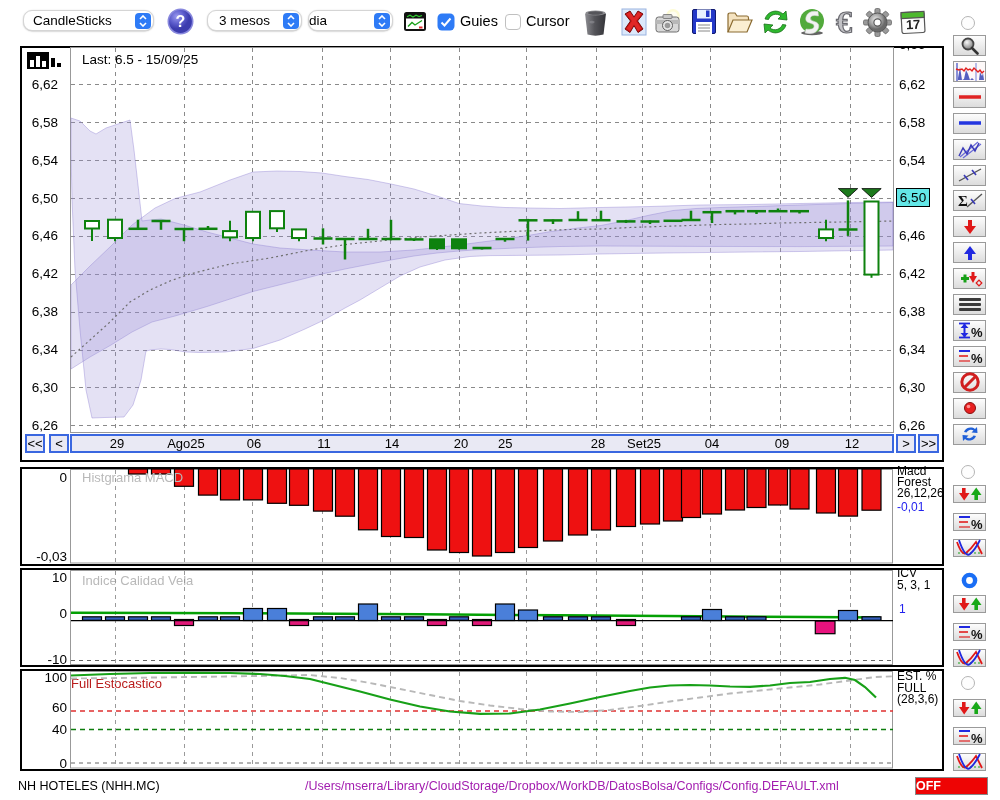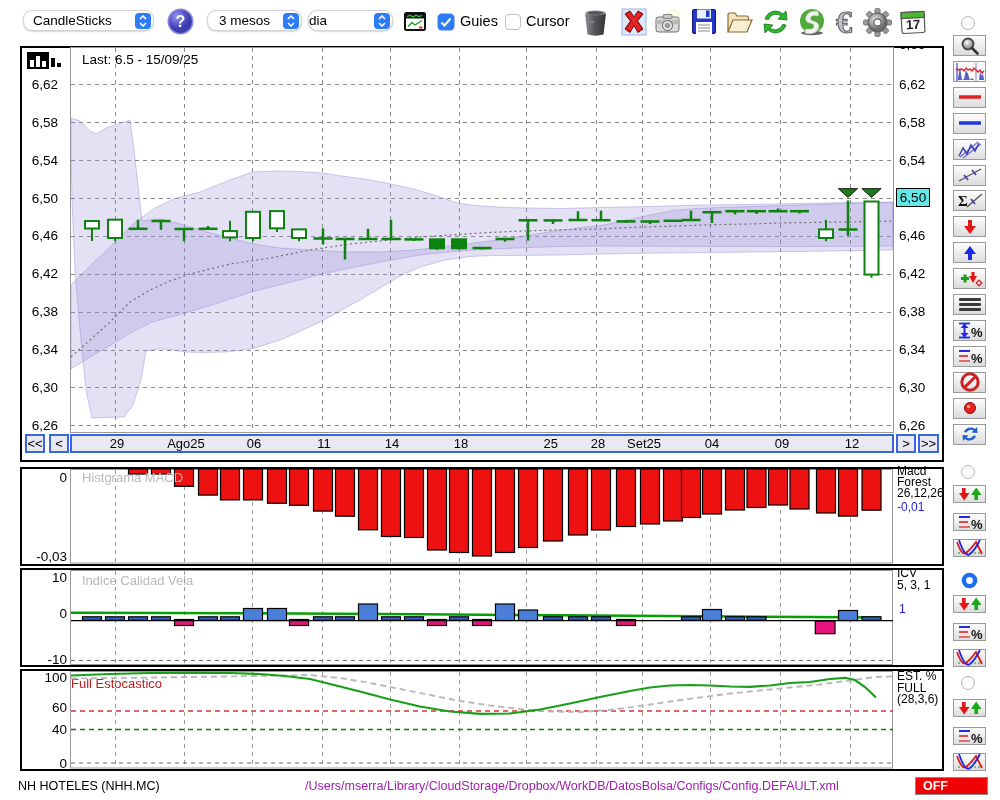--- a/index.html
+++ b/index.html
@@ -279,22 +279,22 @@
   </div>
 <div class="abs" style="left:896px;top:187.5px;width:34px;height:19px;background:#63e7e7;border:1px solid #000;font-size:13.5px;text-align:center;line-height:18px">6,50</div>
 <div class="navb" style="left:25px;width:20px">&lt;&lt;</div>
 <div class="navb" style="left:49px;width:20px">&lt;</div>
 <div class="navb" style="left:70px;width:824px;justify-content:flex-start">
     <span style="position:absolute;left:45px;width:60px;margin-left:-30px;text-align:center">29</span>
     <span style="position:absolute;left:114px;width:60px;margin-left:-30px;text-align:center">Ago25</span>
     <span style="position:absolute;left:182px;width:60px;margin-left:-30px;text-align:center">06</span>
     <span style="position:absolute;left:252px;width:60px;margin-left:-30px;text-align:center">11</span>
     <span style="position:absolute;left:320px;width:60px;margin-left:-30px;text-align:center">14</span>
-    <span style="position:absolute;left:389px;width:60px;margin-left:-30px;text-align:center">18</span>
-    <span style="position:absolute;left:456px;width:60px;margin-left:-30px;text-align:right">25</span>
+    <span style="position:absolute;left:389px;width:60px;margin-left:-30px;text-align:center">20</span>
+    <span style="position:absolute;left:456px;width:60px;margin-left:-30px;text-align:left">25</span>
     <span style="position:absolute;left:526px;width:60px;margin-left:-30px;text-align:center">28</span>
     <span style="position:absolute;left:572px;width:60px;margin-left:-30px;text-align:center">Set25</span>
     <span style="position:absolute;left:640px;width:60px;margin-left:-30px;text-align:center">04</span>
     <span style="position:absolute;left:710px;width:60px;margin-left:-30px;text-align:center">09</span>
     <span style="position:absolute;left:780px;width:60px;margin-left:-30px;text-align:center">12</span>
   </div>
 <div class="navb" style="left:896px;width:20px">&gt;</div>
 <div class="navb" style="left:918px;width:21px">&gt;&gt;</div>
 <div class="panel" style="top:467px;height:99px"></div>
 <svg style="position:absolute;left:70px;top:469px" width="824" height="95" viewBox="70 469 824 95">
@@ -434,21 +434,21 @@
 <polyline points="71,678.5 120,678 170,677.3 220,676.6 270,675.8 310,675 340,678 370,683 400,689 430,695 460,701 490,705.5 520,709 550,711.5 580,712 610,710 640,706 670,701.5 700,697.5 730,693.5 760,690.5 790,687.5 820,684.5 850,680.5 875,677 893,676.3" fill="none" stroke="#b8b8b8" stroke-width="1.9" stroke-dasharray="6 4"></polyline>
 <polyline points="71,675.5 110,674 150,673 190,672.8 230,673 260,674 285,676 310,679 330,684 360,691.5 390,699.5 420,706.5 450,711.5 480,713.8 510,713.5 540,709.5 570,703.5 600,697 630,691 650,687.5 670,685.5 690,685 710,685.5 730,686.5 750,686.8 770,685.5 790,683 810,682 830,679 845,677.8 855,680 865,687 876,697.5" fill="none" stroke="#17a017" stroke-width="2.2"></polyline>
 </svg>
 <div style="position:absolute;left:26px;top:669.5px;width:41px;text-align:right;font-size:13.5px;color:#000;line-height:15px">100</div>
 <div style="position:absolute;left:30px;top:699.5px;width:37px;text-align:right;font-size:13.5px;color:#000;line-height:15px">60</div>
 <div style="position:absolute;left:30px;top:721.5px;width:37px;text-align:right;font-size:13.5px;color:#000;line-height:15px">40</div>
 <div style="position:absolute;left:30px;top:755.5px;width:37px;text-align:right;font-size:13.5px;color:#000;line-height:15px">0</div>
 <div class="abs" style="left:897px;top:671px;font-size:12px;line-height:11.5px">EST. %<br>FULL<br>(28,3,6)</div>
 <div class="abs" style="left:18px;top:779px;font-size:12.5px">NH HOTELES (NHH.MC)</div>
 <div class="abs" style="left:305px;top:779px;font-size:12.5px;color:#a21caf">/Users/mserra/Library/CloudStorage/Dropbox/WorkDB/DatosBolsa/Configs/Config.DEFAULT.xml</div>
-<div class="abs" style="left:915px;top:777px;width:73px;height:18px;background:#ee0404;border:1px solid #888;color:#fff;font-size:12.5px;font-weight:bold;padding-left:7px;line-height:16px">OFF</div>
+<div class="abs" style="left:915px;top:777px;width:73px;height:18px;background:#ee0404;border:1px solid #888;color:#fff;font-size:12.5px;font-weight:bold;line-height:16px">OFF</div>
 <div class="sbtn" style="top:35px;height:21px">
     <svg width="22" height="18" viewBox="0 0 22 18">
       <defs>
         <radialGradient id="mg" cx="40%" cy="35%">
           <stop offset="0%" stop-color="#f8f8f8"></stop>
           <stop offset="100%" stop-color="#9a9a9a"></stop>
         </radialGradient>
       </defs>
       <circle cx="9" cy="7" r="5.5" fill="url(#mg)" stroke="#444" stroke-width="1.8"></circle>
       <line x1="13" y1="11" x2="18.5" y2="16.5" stroke="#333" stroke-width="2.6" stroke-linecap="round"></line>

